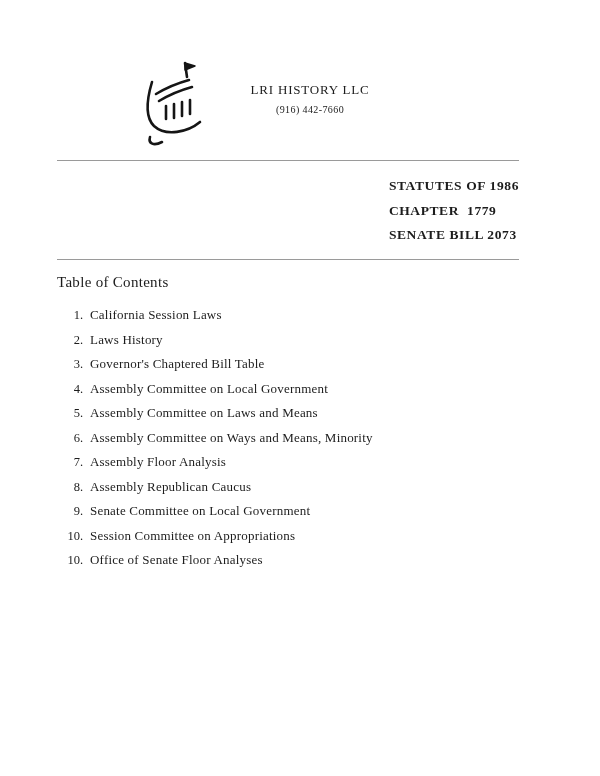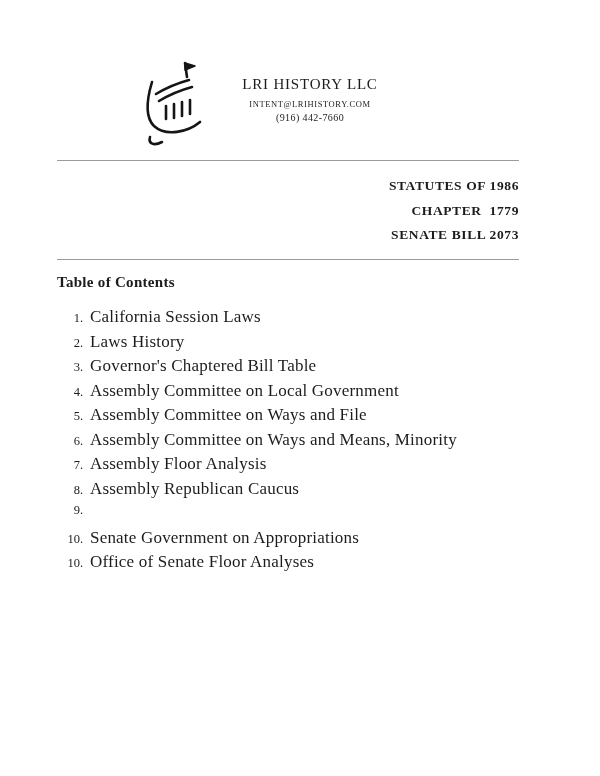--- a/index.html
+++ b/index.html
@@ -22,23 +22,24 @@
     height: 95px;
   }
   .letterhead-text {
     position: absolute;
     left: 205px;
     top: 76px;
     width: 210px;
     text-align: center;
   }
   .company {
-    font-size: 15px;
+    font-size: 13px;
     letter-spacing: 0.8px;
     margin-bottom: 5px;
+    margin-top: 6px;
   }
   .contact-line {
     font-size: 8.5px;
     letter-spacing: 0.6px;
     line-height: 13px;
     color: #222;
   }
   .phone-line {
     font-size: 10px;
     letter-spacing: 0.4px;
@@ -52,35 +53,35 @@
     width: 462px;
     border-top: 1px solid #9a9a9a;
   }
   .rule-1 { top: 160px; }
   .rule-2 { top: 259px; }
   
   .case-block {
     position: absolute;
     right: 81px;
     top: 174px;
-    text-align: right;
+    text-align: left;
   }
   .case-line {
     font-weight: bold;
     font-size: 13.5px;
     letter-spacing: 0.6px;
     line-height: 24.5px;
     white-space: pre;
   }
   
   .toc-title {
     position: absolute;
     left: 57px;
     top: 274px;
-    font-weight: bold;
+    font-weight: normal;
     font-size: 15px;
     letter-spacing: 0.3px;
   }
   .toc-list {
     position: absolute;
     left: 57px;
     top: 307px;
     width: 470px;
   }
   .toc-row {
@@ -88,21 +89,21 @@
     grid-template-columns: 26px 1fr;
     column-gap: 7px;
     height: 24.5px;
     align-items: baseline;
   }
   .toc-num {
     text-align: right;
     font-size: 12.5px;
   }
   .toc-label {
-    font-size: 17px;
+    font-size: 13px;
     letter-spacing: 0.2px;
   }
 </style>
 </head>
 <body>
 
 <div class="page">
 
   <svg class="logo" viewBox="0 0 82 95" aria-hidden="true">
     <g fill="none" stroke="#151515" stroke-width="2.6" stroke-linecap="round" stroke-linejoin="round">
@@ -120,21 +121,20 @@
       <path d="M50,42 L50,56"></path>
 
       <path d="M12,24 C6,44 6,60 14,68 C26,79 48,74 60,64"></path>
 
       <path d="M22,84 C14,88 8,86 10,79"></path>
     </g>
   </svg>
 
   <div class="letterhead-text">
     <div class="company">LRI HISTORY LLC</div>
-    <div class="contact-line">INTENT@LRIHISTORY.COM</div>
     <div class="phone-line">(916) 442-7660</div>
   </div>
 
   <div class="rule rule-1"></div>
   <div class="rule rule-2"></div>
 
   <div class="case-block">
     <div class="case-line">STATUTES OF 1986</div>
     <div class="case-line">CHAPTER  1779</div>
     <div class="case-line">SENATE BILL 2073</div>
@@ -154,40 +154,41 @@
     <div class="toc-row">
       <span class="toc-num">3.</span>
       <span class="toc-label">Governor's Chaptered Bill Table</span>
     </div>
     <div class="toc-row">
       <span class="toc-num">4.</span>
       <span class="toc-label">Assembly Committee on Local Government</span>
     </div>
     <div class="toc-row">
       <span class="toc-num">5.</span>
-      <span class="toc-label">Assembly Committee on Ways and File</span>
+      <span class="toc-label">Assembly Committee on Laws and Means</span>
     </div>
     <div class="toc-row">
       <span class="toc-num">6.</span>
       <span class="toc-label">Assembly Committee on Ways and Means, Minority</span>
     </div>
     <div class="toc-row">
       <span class="toc-num">7.</span>
       <span class="toc-label">Assembly Floor Analysis</span>
     </div>
     <div class="toc-row">
       <span class="toc-num">8.</span>
       <span class="toc-label">Assembly Republican Caucus</span>
     </div>
     <div class="toc-row">
       <span class="toc-num">9.</span>
+      <span class="toc-label">Senate Committee on Local Government</span>
     </div>
     <div class="toc-row">
       <span class="toc-num">10.</span>
-      <span class="toc-label">Senate Government on Appropriations</span>
+      <span class="toc-label">Session Committee on Appropriations</span>
     </div>
     <div class="toc-row">
       <span class="toc-num">10.</span>
       <span class="toc-label">Office of Senate Floor Analyses</span>
     </div>
   </div>
 
 </div>
 
 </body></html>

